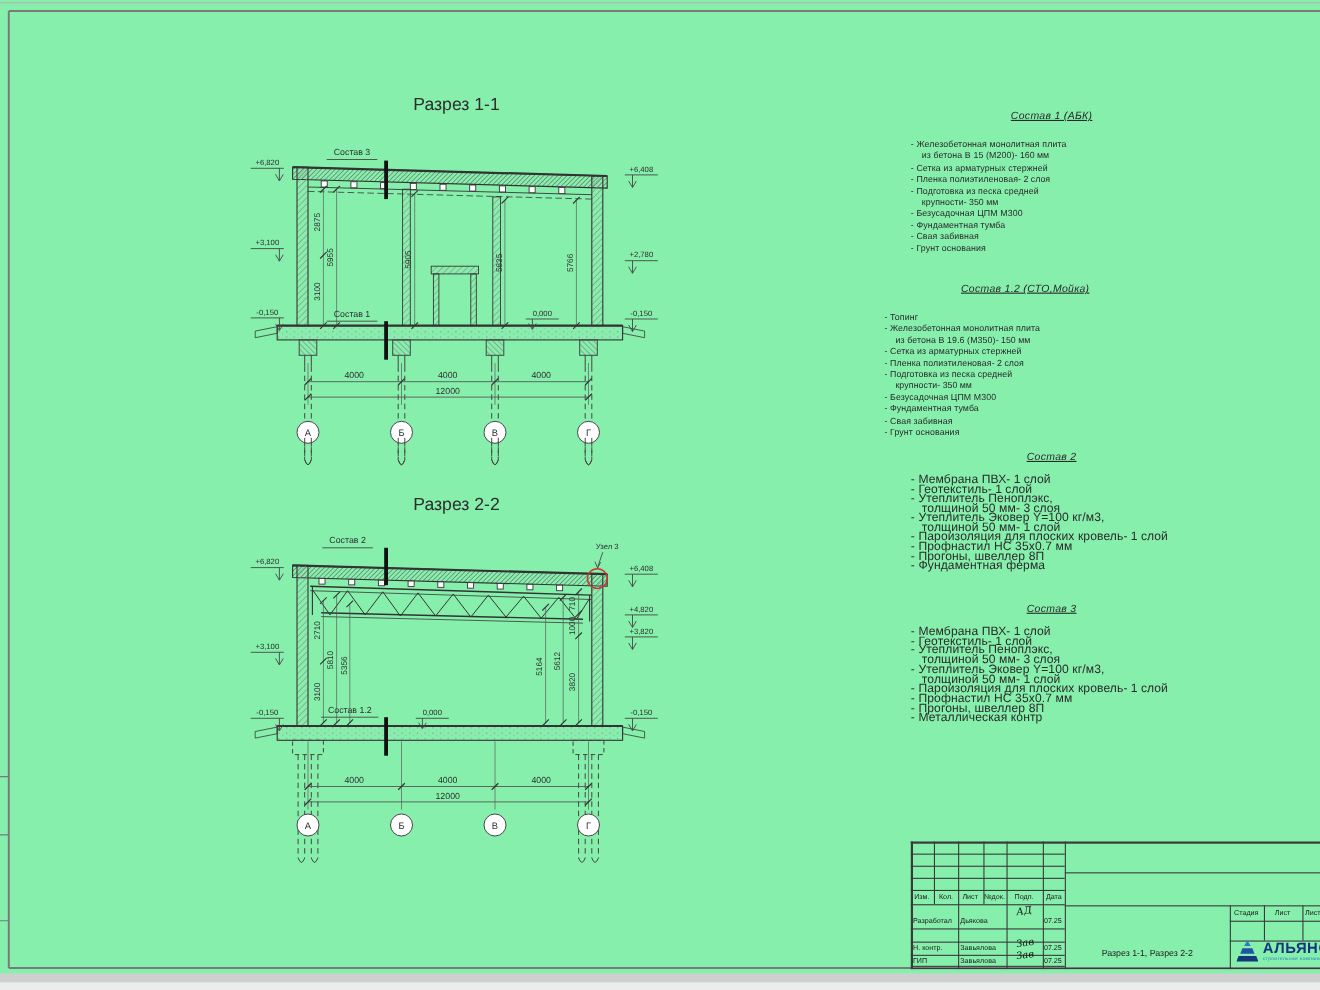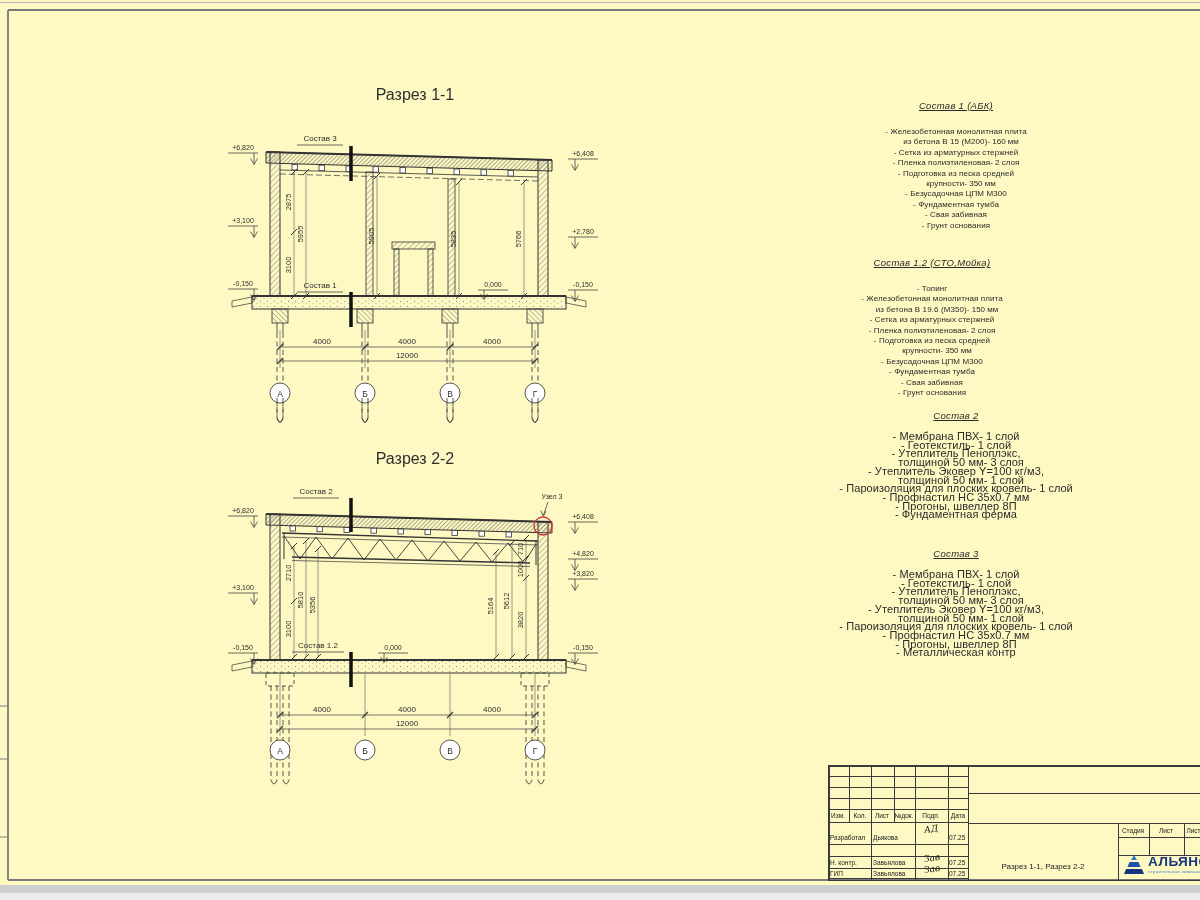--- a/index.html
+++ b/index.html
@@ -1,26 +1,26 @@
 <!DOCTYPE html>
 <html><head>
 <meta charset="utf-8">
 <style>
   *{margin:0;padding:0;box-sizing:border-box}
   html,body{width:1200px;height:900px;background:#fff;font-family:"Liberation Sans",sans-serif}
-  .page{position:absolute;left:0;top:0;width:1200px;height:900px;background:#fef9c3;overflow:hidden}
+  .page{position:absolute;left:0;top:0;width:1200px;height:900px;background:#86efac;overflow:hidden}
   .topline{position:absolute;left:0;top:2px;width:1200px;height:1px;background:#b5b5b5}
   .botbar1{position:absolute;left:0;top:885px;width:1200px;height:8px;background:#cfcfcf}
   .botbar2{position:absolute;left:0;top:893px;width:1200px;height:7px;background:#ececec}
   svg.draw{position:absolute;left:0;top:0}
   svg text{font-family:"Liberation Sans",sans-serif;fill:#2e2e2e}
 
   .comp{position:absolute;color:#2a2a2a}
   .comp-title{font-size:9.5px;font-style:italic;text-align:center;text-decoration:underline;margin-bottom:16px;letter-spacing:.3px;white-space:nowrap}
-  .comp-row{display:flex;justify-content:center;font-size:8px;line-height:10.4px;white-space:nowrap}
+  .comp-row{display:flex;justify-content:flex-start;font-size:8px;line-height:10.4px;white-space:nowrap}
   .comp-row .cl{letter-spacing:.1px}
   .comp-row .cv{text-align:right}
   .comp-row.cont .cl{padding-left:10px}
   .comp.tight .comp-title{margin-bottom:11px}
   .comp.tight .comp-row{font-size:11px;line-height:8.7px}
 
   .notes{position:absolute;left:40px;top:841px;font-size:8.5px;line-height:13px;color:#2a2a2a;white-space:nowrap}
 
   .tb{position:absolute;left:828px;top:765px;width:372px;height:116px;color:#222}
   .tb .ln{position:absolute;background:#3a3a3a}

